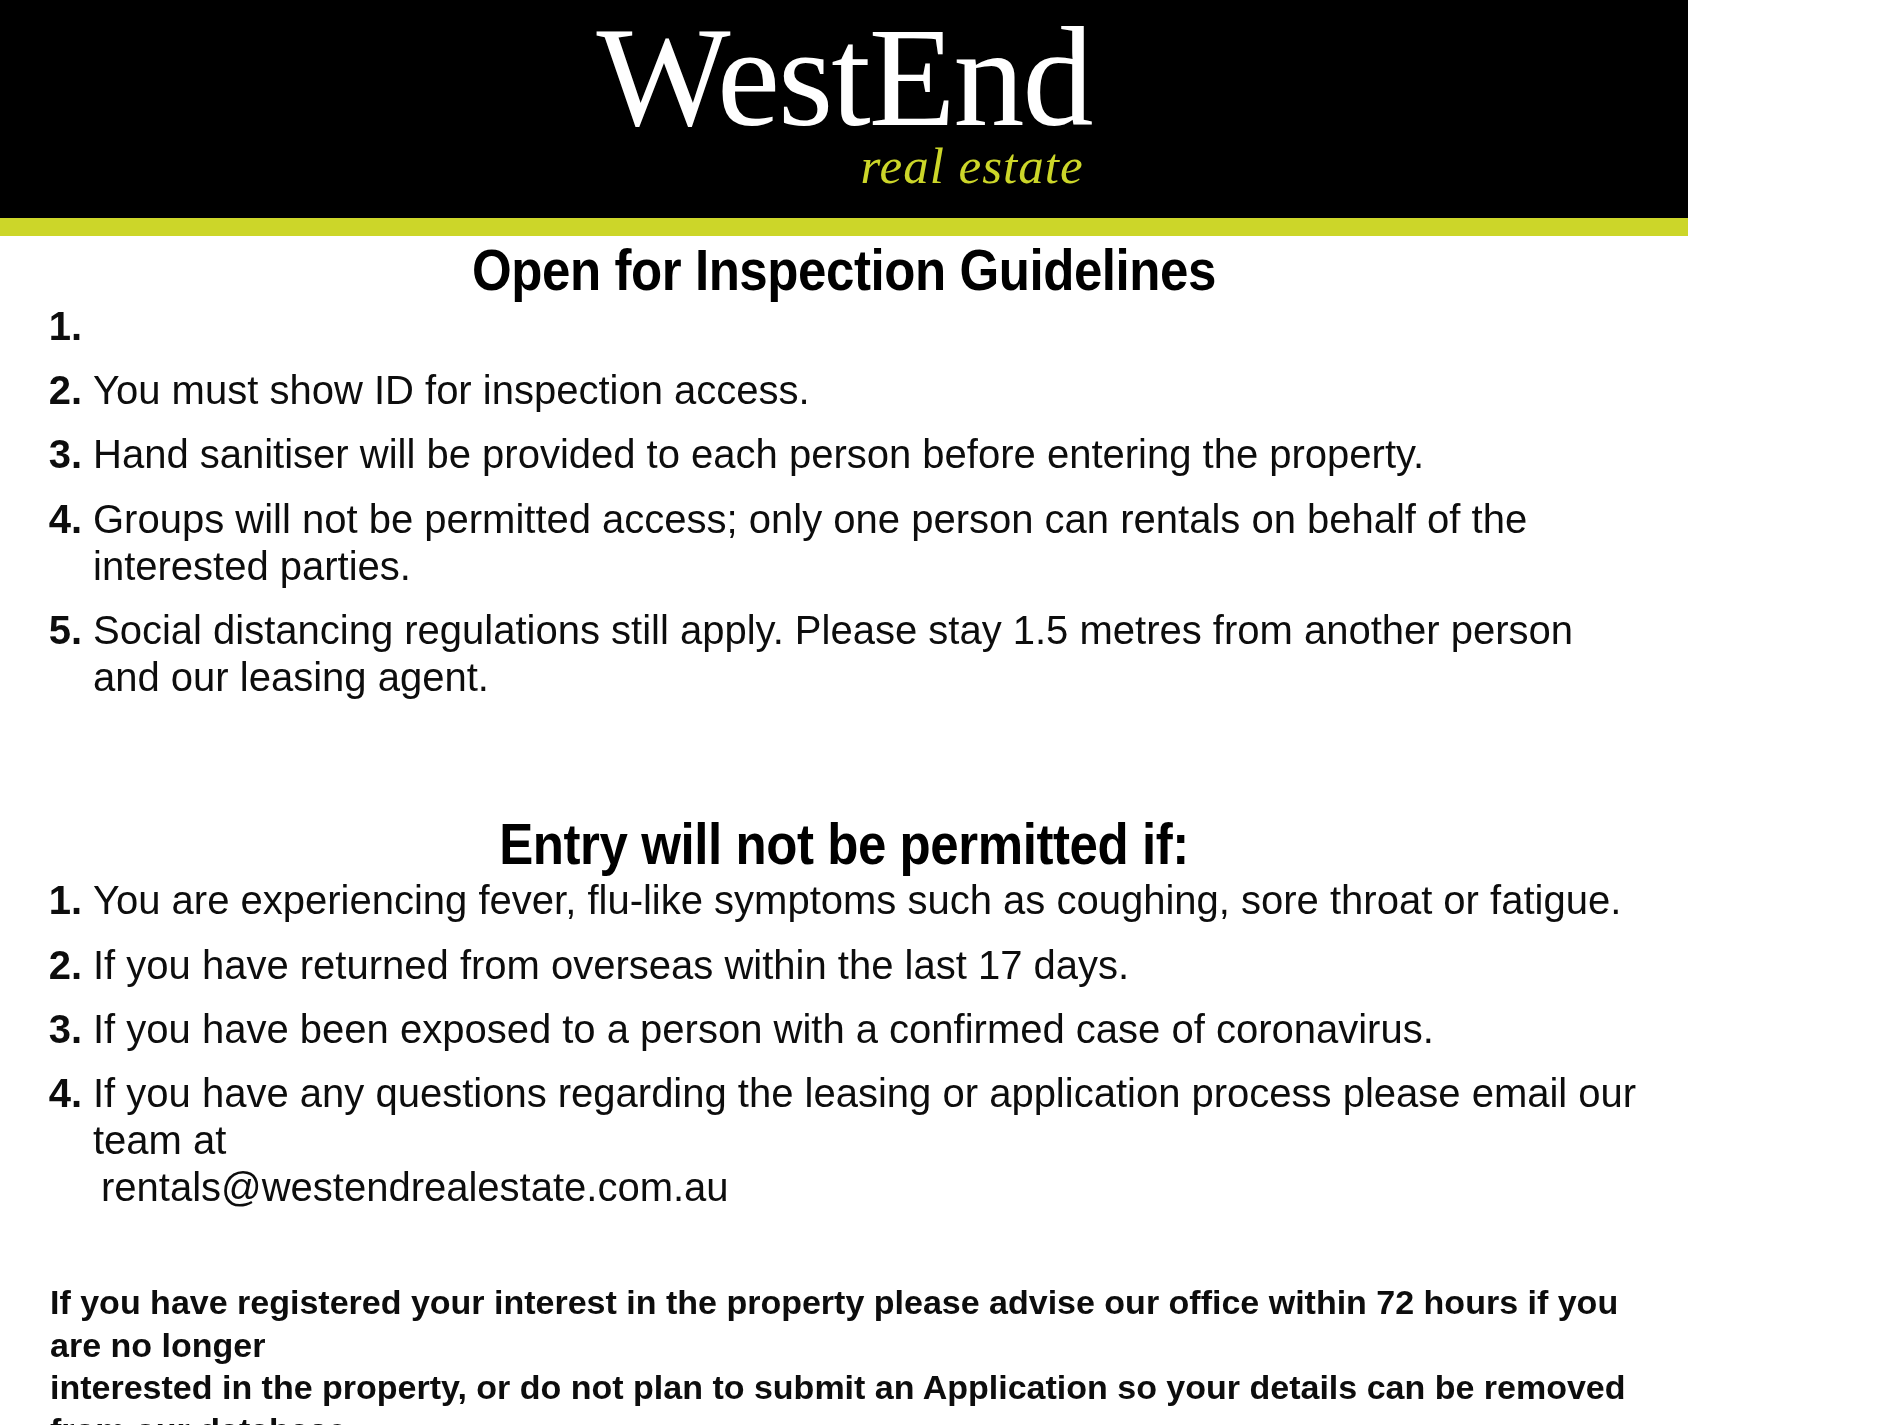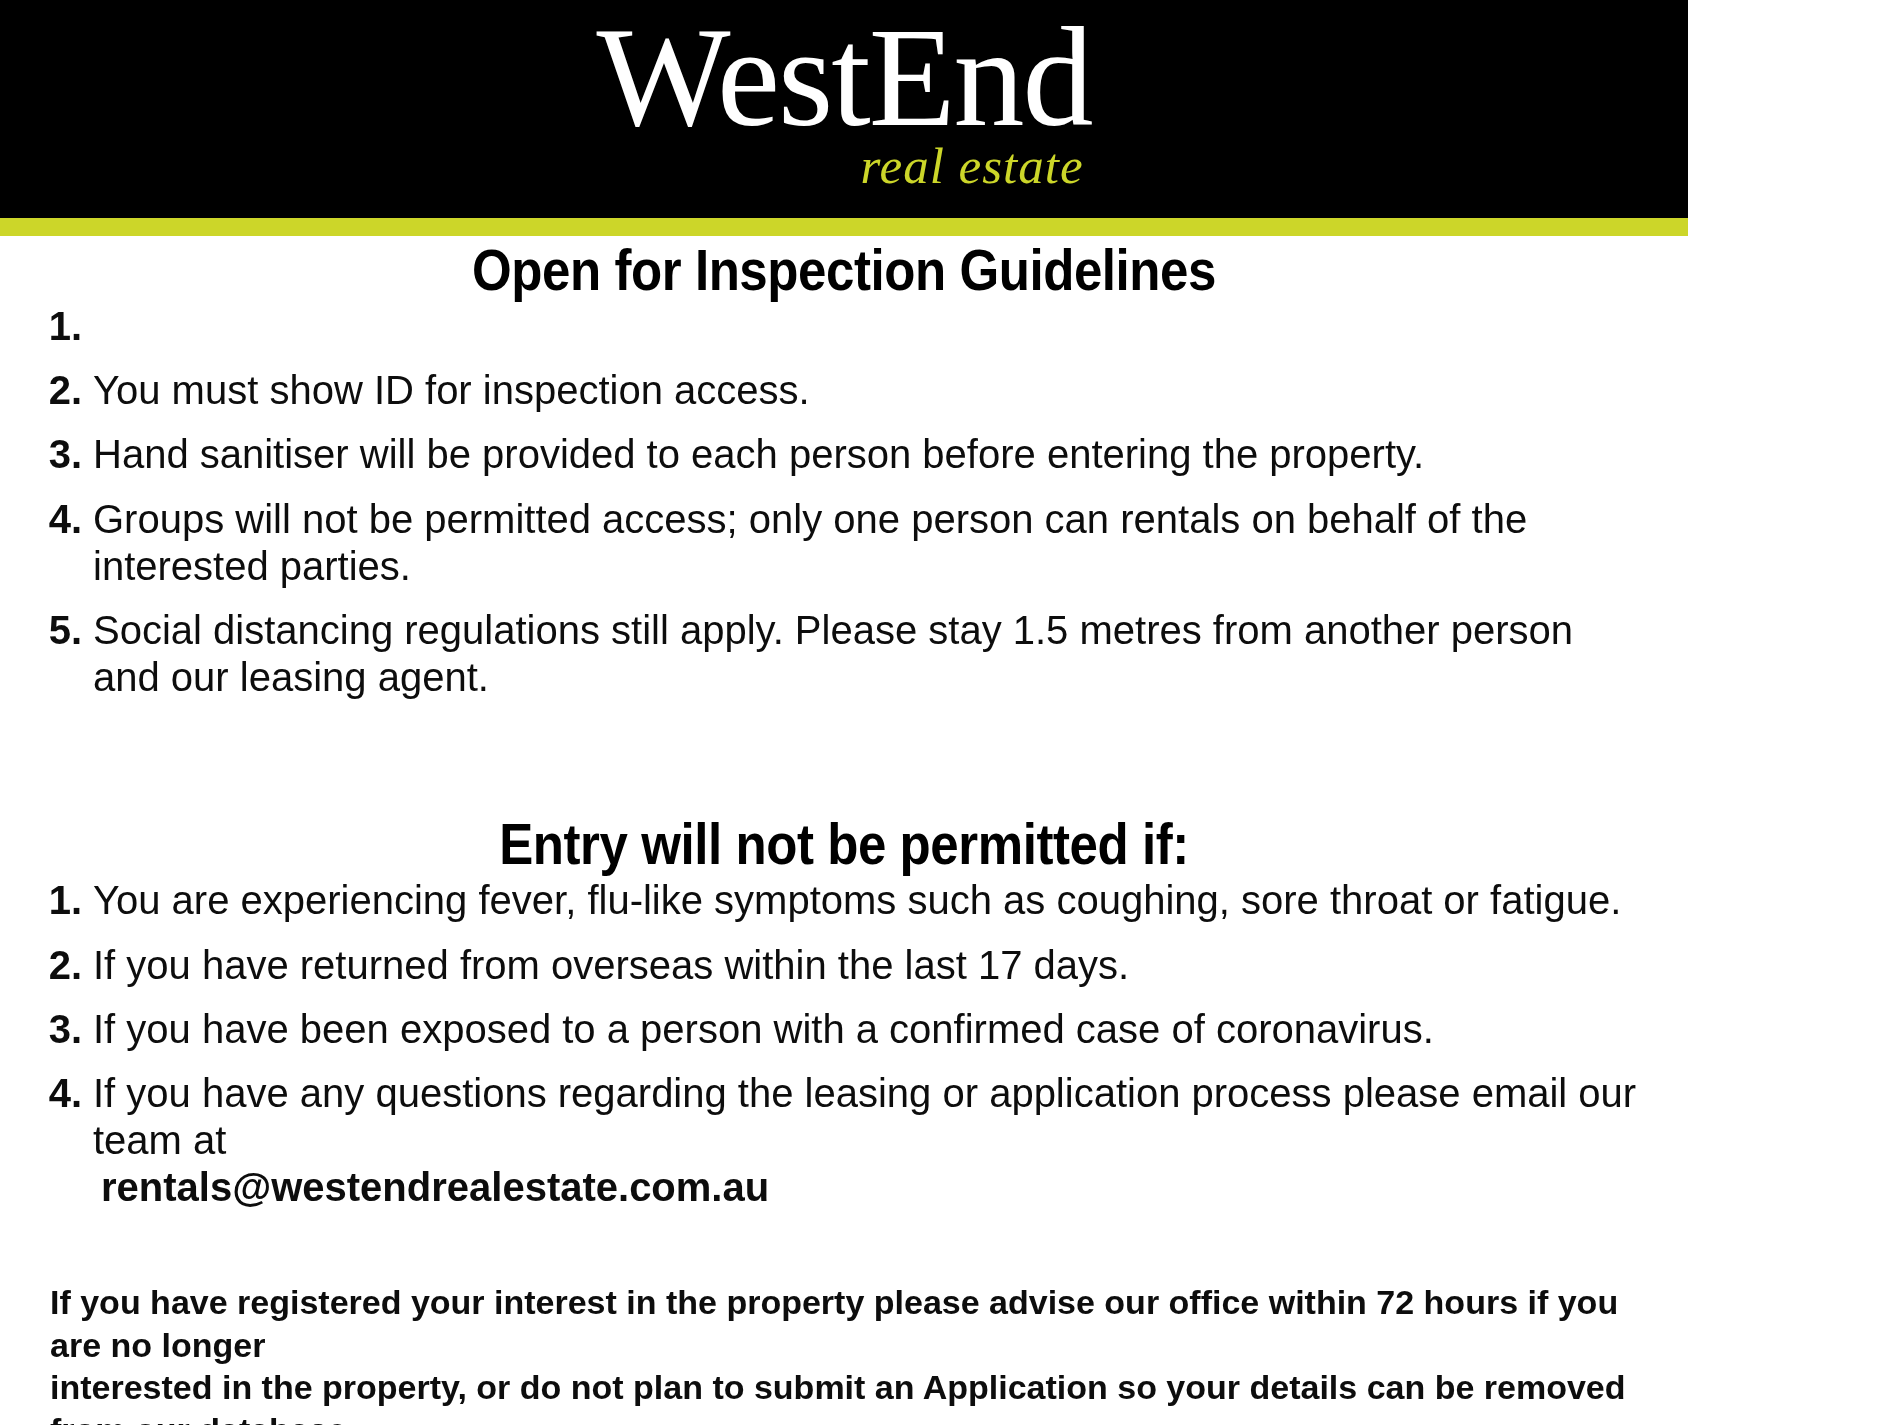--- a/index.html
+++ b/index.html
@@ -108,21 +108,21 @@
     padding-right: 11px;
     white-space: nowrap;
   }
   ol.guide-list li .txt {
     flex: 1 1 auto;
     transform-origin: left top;
   }
   .txt-line { display: block; }
   .email-line {
     display: block;
-    font-weight: bold;
+    font-weight: normal;
     padding-left: 8px;
   }
 
   .list-1 { margin-top: 30px; padding-left: 32px; padding-right: 6px; }
   .list-1 li { margin-bottom: 18px; }
   .list-2 { margin-top: 28px; padding-left: 38px; padding-right: 6px; }
   .list-2 li { margin-bottom: 22px; }
 
   .gap { height: 92px; }
 

